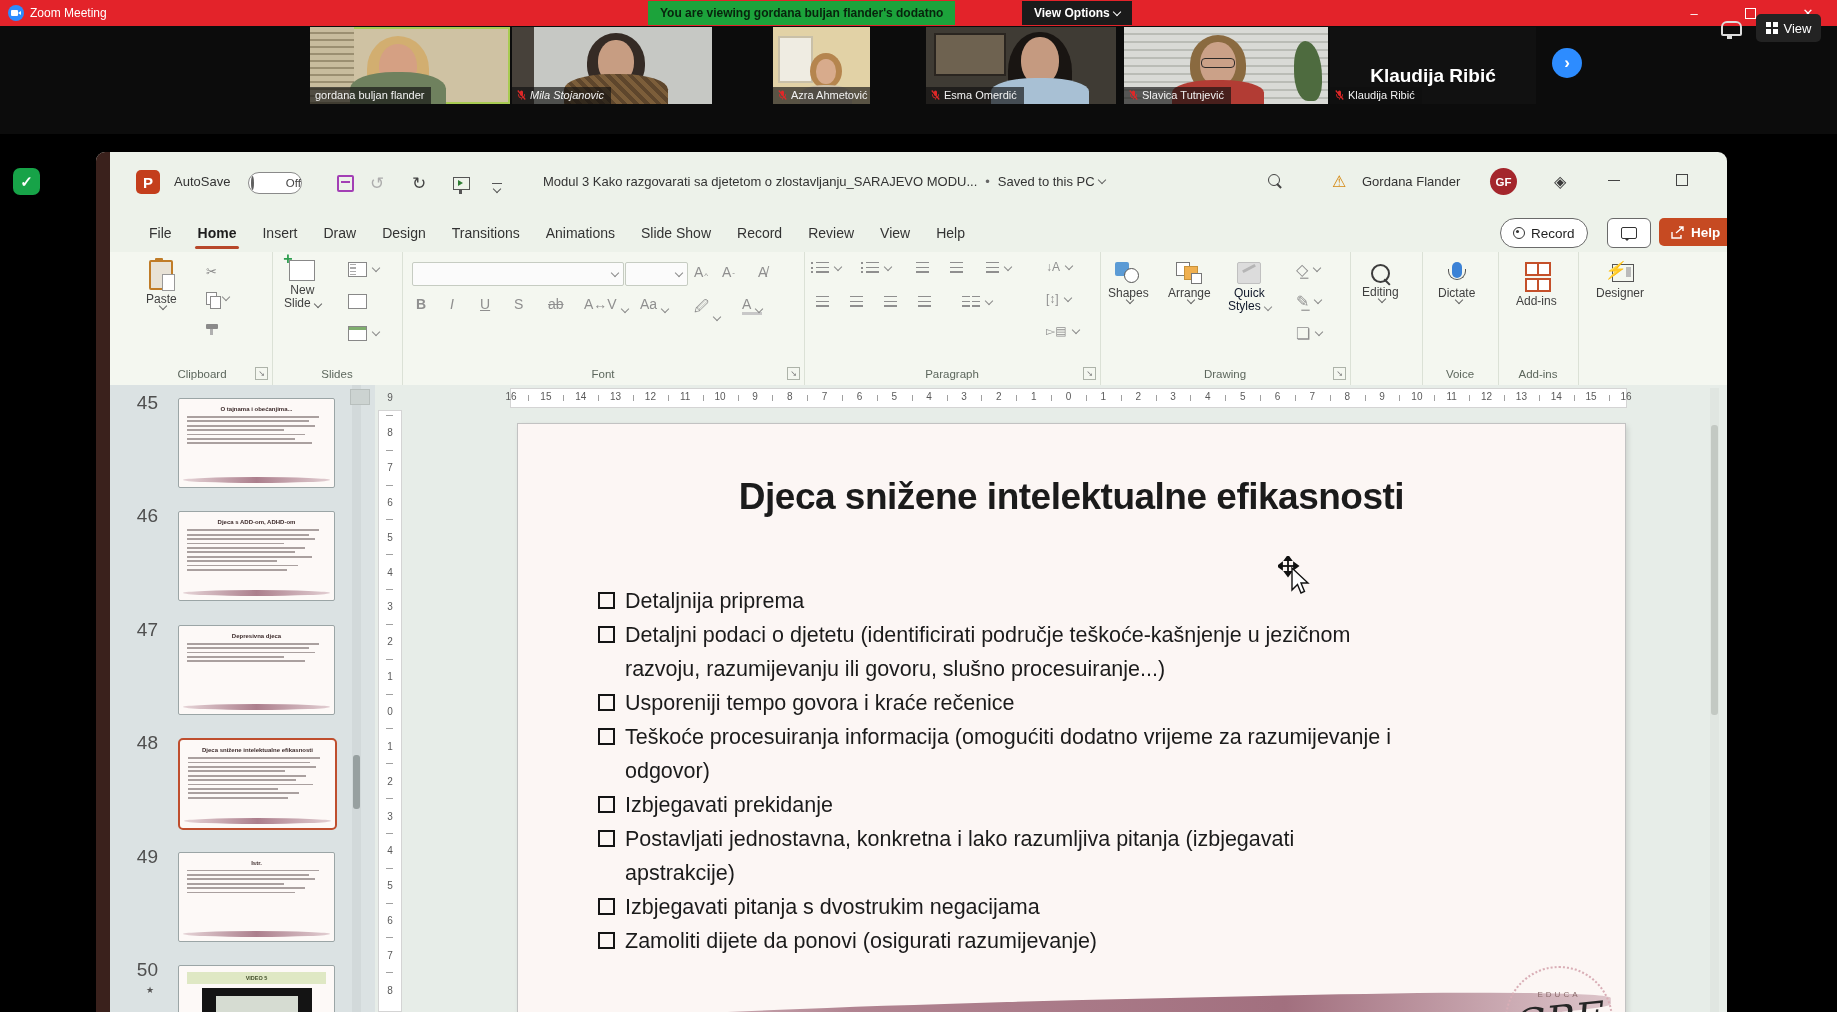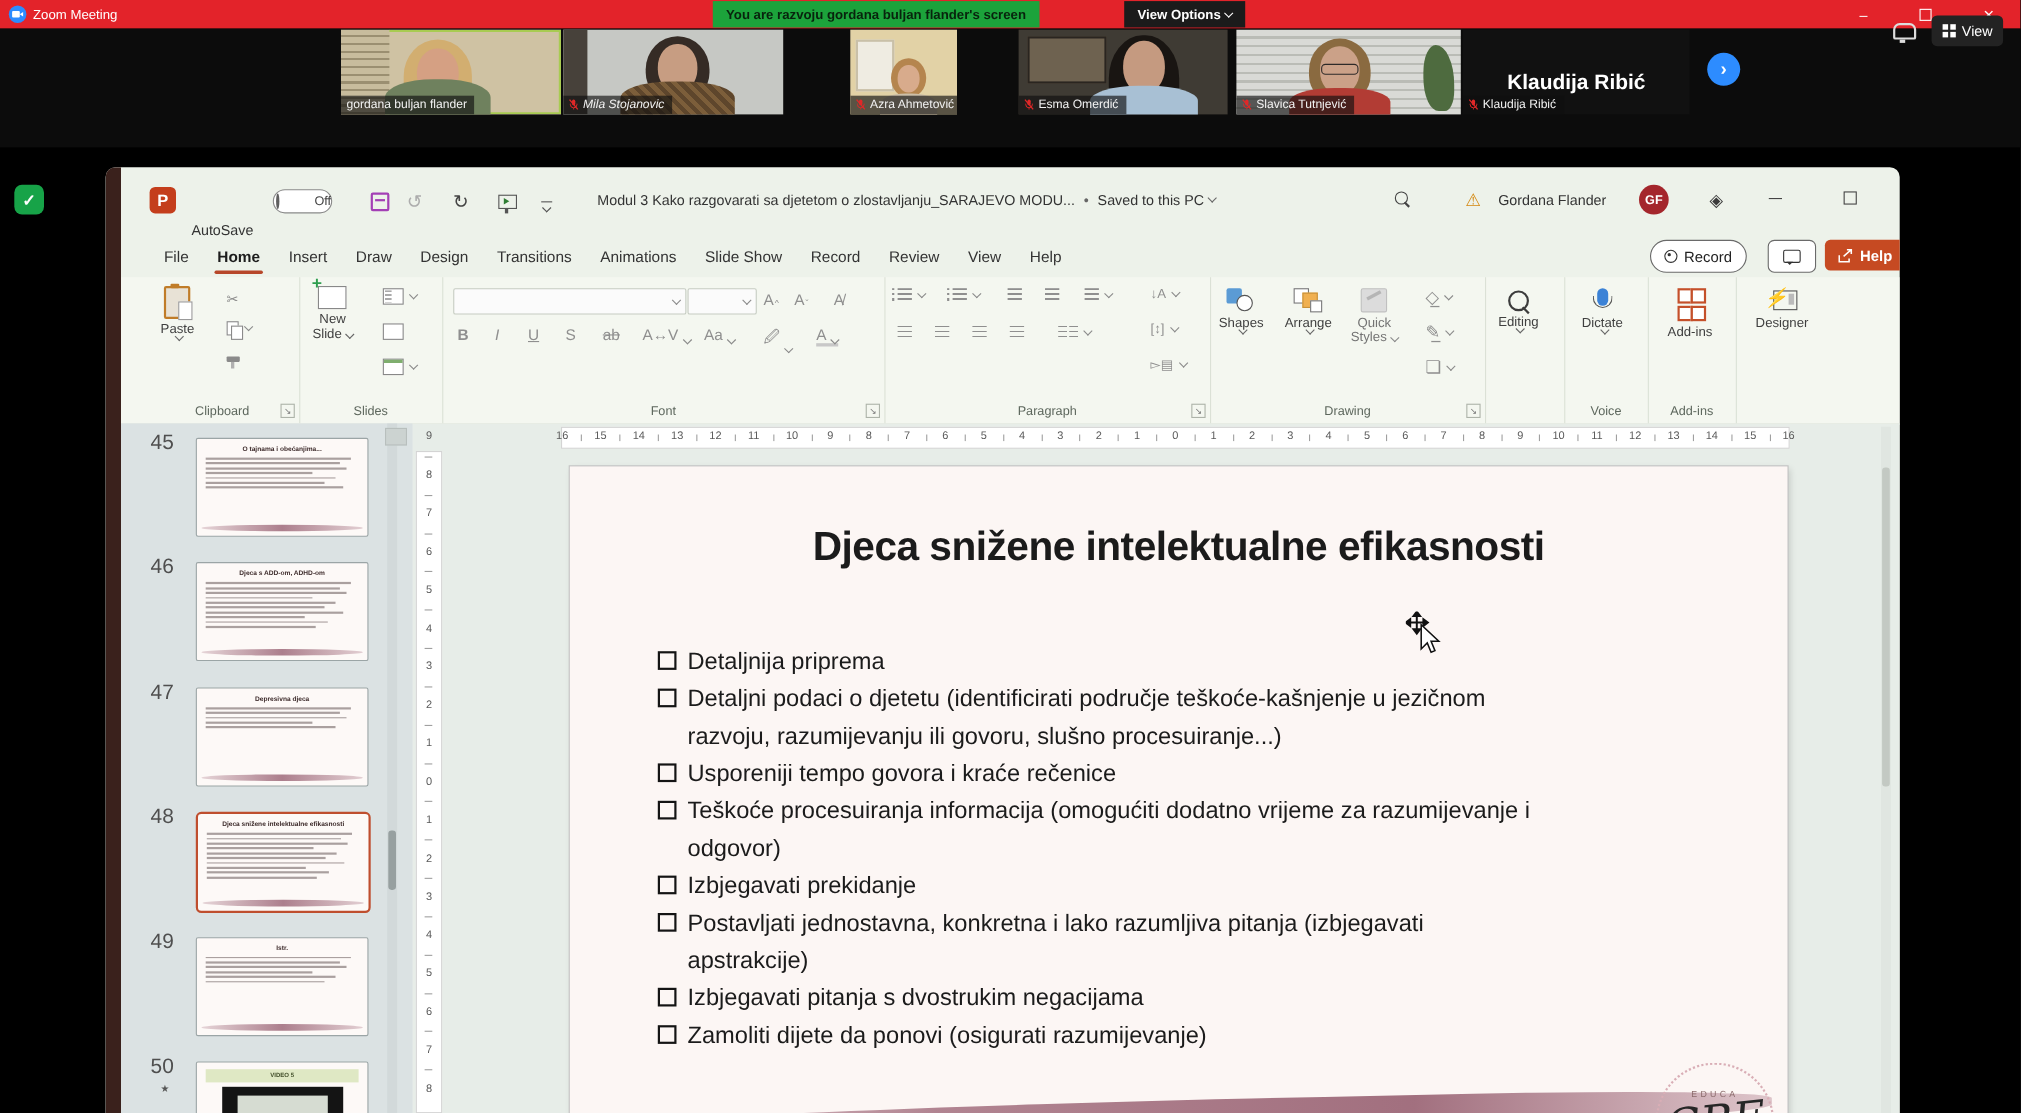--- a/index.html
+++ b/index.html
@@ -63,21 +63,21 @@
   #viewbtn{left:1756px;top:14px;height:28px;padding:0 10px;border-radius:5px;background:#232323;color:#fff;font-size:13px;display:flex;align-items:center;gap:6px;}
   .gridi{display:inline-grid;grid-template-columns:5px 5px;gap:1.5px;}
   .gridi b{width:5px;height:5px;background:#fff;}
 
   
   #ppt{left:96px;top:152px;width:1631px;height:860px;background:#edf2ea;border-radius:9px 9px 0 0;overflow:hidden;}
   #lstrip{left:0;top:0;width:14px;height:860px;background:#3a211c;}
   
   #qat{left:14px;top:0;right:0;height:62px;font-size:13px;color:#333;}
   #ppticon{left:26px;top:18px;width:24px;height:24px;border-radius:5px;background:#c43e1c;color:#fff;font-weight:bold;font-size:15px;display:flex;align-items:center;justify-content:center;}
-  #autosave{left:64px;top:22px;margin-top:28px;}
+  #autosave{left:64px;top:22px;}
   #toggle{left:138px;top:20px;width:52px;height:20px;border:1px solid #8a8a8a;border-radius:11px;background:#fff;display:flex;align-items:center;gap:27px;}
   #toggle i{width:14px;height:14px;border-radius:50%;background:#5f5f5f;margin-left:2px;}
   #toggle span{font-size:11.5px;color:#444;margin-left:5px;}
   .floppy{width:13px;height:13px;border:2px solid #a33fb5;border-radius:2px;position:relative;}
   .floppy::before{content:'';position:absolute;top:0;left:2px;right:2px;height:4px;border-bottom:2px solid #a33fb5;}
   .qbtn{top:18px;width:26px;height:26px;display:flex;align-items:center;justify-content:center;}
   .undo{color:#adadad;font-size:17px;}
   .redo{color:#444;font-size:17px;}
   .present{width:15px;height:11px;border:1.6px solid #555;position:relative;}
   .present::after{content:'';position:absolute;left:4px;top:2px;border-left:5px solid #2e7d32;border-top:3px solid transparent;border-bottom:3px solid transparent;}
@@ -196,21 +196,21 @@
 <body>
 
 <div id="root">
 
   <div class="abs" id="zoombar">
     <div class="abs" id="zoomlogo">
         <i></i>
         <u></u>
       </div>
     <div class="abs" id="zoomtitle">Zoom Meeting</div>
-    <div class="abs flex" id="banner">You are razvoju gordana buljan flander's screen</div>
+    <div class="abs flex" id="banner">You are viewing gordana buljan flander's dodatno</div>
     <div class="abs flex" id="viewopts">
       <span>View Options</span>
         <span class="car w"></span>
     </div>
     <div class="abs winctl" style="left:1674px">–</div>
     <div class="abs winctl" style="left:1730px">
         <span class="maxbox"></span>
       </div>
     <div class="abs winctl" style="left:1788px">✕</div>
   </div>
@@ -501,21 +501,21 @@
         </div>
         <div class="bigbtn" style="left:68px;top:10px">
           <span class="arri">
               <i class="a1"></i>
               <i class="a2"></i>
               <i class="a3"></i>
             </span>
           <span class="lab">Arrange</span>
             <span class="car"></span>
         </div>
-        <div class="bigbtn" style="left:128px;top:10px;color:#737373">
+        <div class="bigbtn" style="left:128px;top:10px;color:#0f172a">
           <span class="qsi"></span>
           <span class="lab"><span>Quick</span><br><span>Styles</span><span class="car g"></span></span>
         </div>
         <div class="smallbtn" style="left:196px;top:8px">
             <span style="color:#8f8f8f">◇̲</span>
             <span class="car g"></span>
           </div>
         <div class="smallbtn" style="left:196px;top:40px">
             <span style="color:#8f8f8f">✎̲</span>
             <span class="car g"></span>

